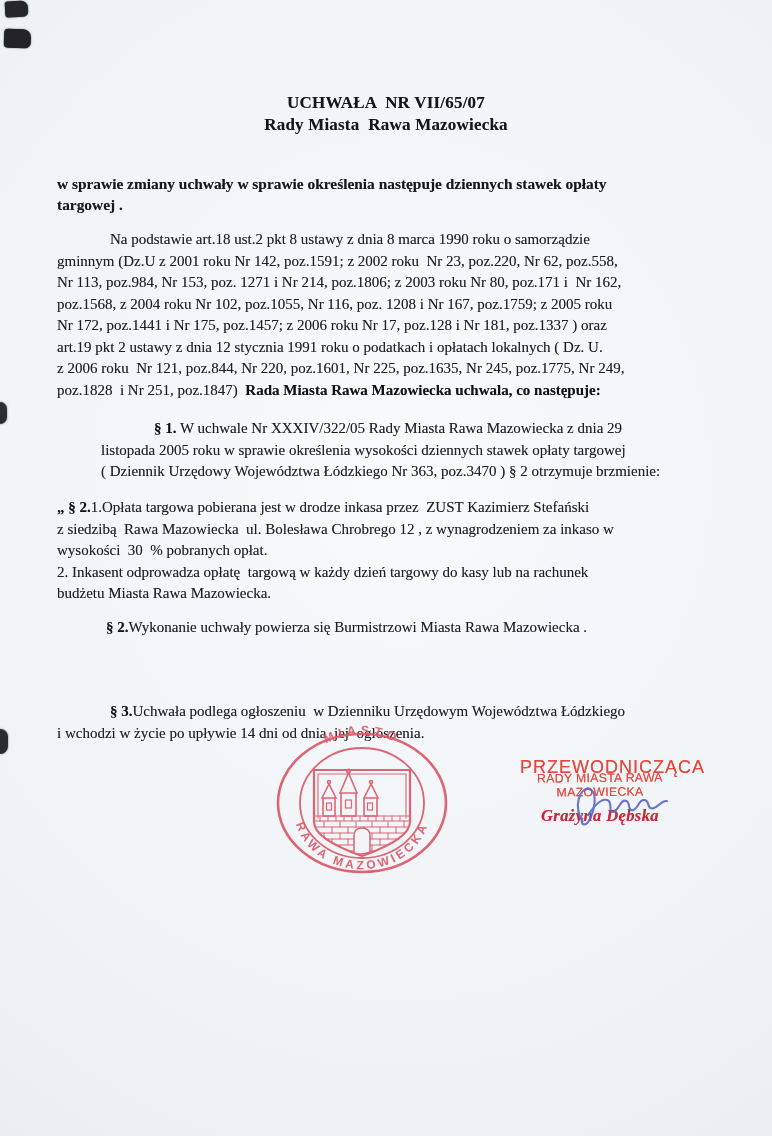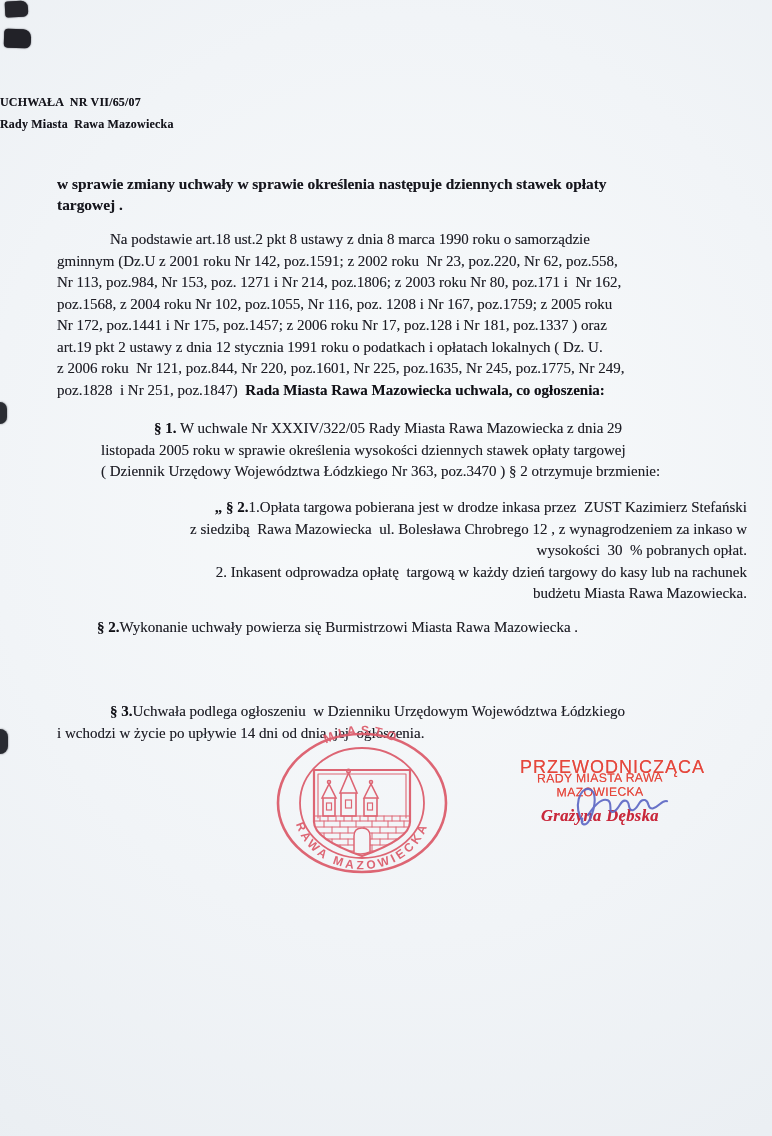--- a/index.html
+++ b/index.html
@@ -15,31 +15,32 @@
   .doc-text{
     position:absolute;
     white-space:pre-wrap;
     font-size:15px;
     line-height:21.5px;
     color:#1e1e24;
     text-shadow:0 0 0.4px rgba(30,30,50,.45);
   }
   .title-block{
     top:92px;left:0;width:772px;
+    text-align:center;
     font-weight:bold;
-    font-size:12px;
+    font-size:17px;
     line-height:21.5px;
     letter-spacing:.2px;
     color:#15151b;
   }
   .subject{ top:174px;left:57px;width:680px; font-weight:bold; font-size:15.4px; line-height:20.5px; color:#17171d;}
   .para-basis{ top:229px;left:57px;width:690px; text-indent:53px;}
   .para-s1{ top:418px;left:57px;width:690px; text-indent:53px;margin-left:44px;}
-  .para-s2q{ top:497px;left:57px;width:690px;text-align:right;}
-  .para-exec{ top:617px;left:44px;width:690px; text-indent:53px;}
+  .para-s2q{ top:497px;left:57px;width:690px;}
+  .para-exec{ top:617px;left:53px;width:690px; text-indent:53px;}
   .para-pub{ top:653px;left:57px;width:690px; text-indent:53px;margin-top:48px;}
   .doc-text b{color:#111116;}
   
   .corner-mark-1{position:absolute;left:5px;top:1px;width:23px;height:16px;background:#26262c;border-radius:3px 7px 5px 3px;transform:rotate(-3deg);box-shadow:0 0 1.5px rgba(20,20,30,.8);}
   .corner-mark-2{position:absolute;left:4px;top:29px;width:27px;height:19px;background:#222228;border-radius:4px 8px 6px 4px;transform:rotate(2deg);box-shadow:0 0 1.5px rgba(20,20,30,.8);}
   .edge-mark-1{position:absolute;left:0;top:402px;width:7px;height:22px;background:#2b2d33;border-radius:0 11px 11px 0;box-shadow:0 0 2px rgba(30,32,40,.7);}
   .edge-mark-2{position:absolute;left:0;top:729px;width:8px;height:25px;background:#292b31;border-radius:0 12px 12px 0;box-shadow:0 0 2px rgba(30,32,40,.7);}
   .stray-dot{position:absolute;left:577px;top:714px;width:3px;height:3px;border-radius:50%;background:#9aa0a9;}
   
   .seal{position:absolute;left:268px;top:725px;width:190px;height:160px;opacity:.93;}
@@ -72,21 +73,21 @@
   <div class="doc-text subject">w sprawie zmiany uchwały w sprawie określenia następuje dziennych stawek opłaty
 targowej .</div>
 
   <div class="doc-text para-basis"><span>Na podstawie art.18 ust.2 pkt 8 ustawy z dnia 8 marca 1990 roku o samorządzie
 gminnym (Dz.U z 2001 roku Nr 142, poz.1591; z 2002 roku  Nr 23, poz.220, Nr 62, poz.558,
 Nr 113, poz.984, Nr 153, poz. 1271 i Nr 214, poz.1806; z 2003 roku Nr 80, poz.171 i  Nr 162,
 poz.1568, z 2004 roku Nr 102, poz.1055, Nr 116, poz. 1208 i Nr 167, poz.1759; z 2005 roku
 Nr 172, poz.1441 i Nr 175, poz.1457; z 2006 roku Nr 17, poz.128 i Nr 181, poz.1337 ) oraz
 art.19 pkt 2 ustawy z dnia 12 stycznia 1991 roku o podatkach i opłatach lokalnych ( Dz. U.
 z 2006 roku  Nr 121, poz.844, Nr 220, poz.1601, Nr 225, poz.1635, Nr 245, poz.1775, Nr 249,
-poz.1828  i Nr 251, poz.1847)  </span><b>Rada Miasta Rawa Mazowiecka uchwala, co ogłoszenia:</b></div>
+poz.1828  i Nr 251, poz.1847)  </span><b>Rada Miasta Rawa Mazowiecka uchwala, co następuje:</b></div>
 
   <div class="doc-text para-s1"><b>§ 1.</b><span> W uchwale Nr XXXIV/322/05 Rady Miasta Rawa Mazowiecka z dnia 29
 listopada 2005 roku w sprawie określenia wysokości dziennych stawek opłaty targowej
 ( Dziennik Urzędowy Województwa Łódzkiego Nr 363, poz.3470 ) § 2 otrzymuje brzmienie:</span></div>
 
   <div class="doc-text para-s2q"><b>„ § 2.</b><span>1.Opłata targowa pobierana jest w drodze inkasa przez  ZUST Kazimierz Stefański
 z siedzibą  Rawa Mazowiecka  ul. Bolesława Chrobrego 12 , z wynagrodzeniem za inkaso w
 wysokości  30  % pobranych opłat.
 2. Inkasent odprowadza opłatę  targową w każdy dzień targowy do kasy lub na rachunek
 budżetu Miasta Rawa Mazowiecka.</span></div>

